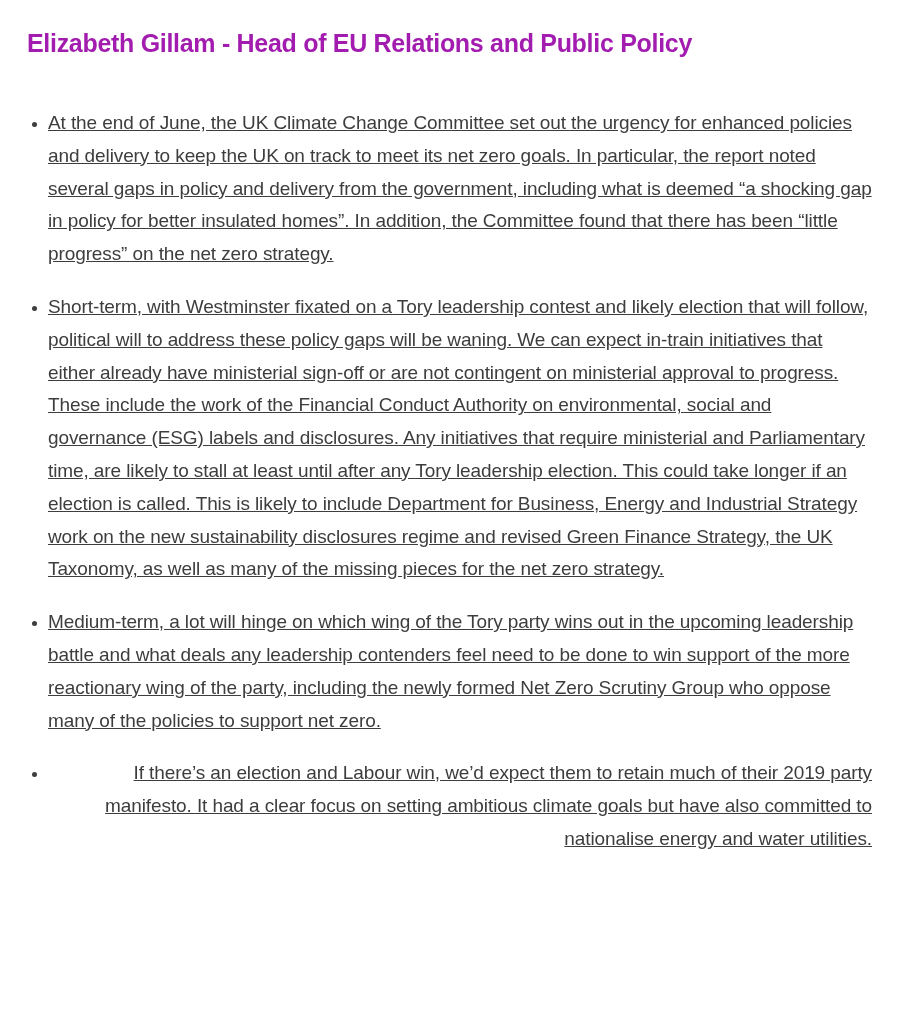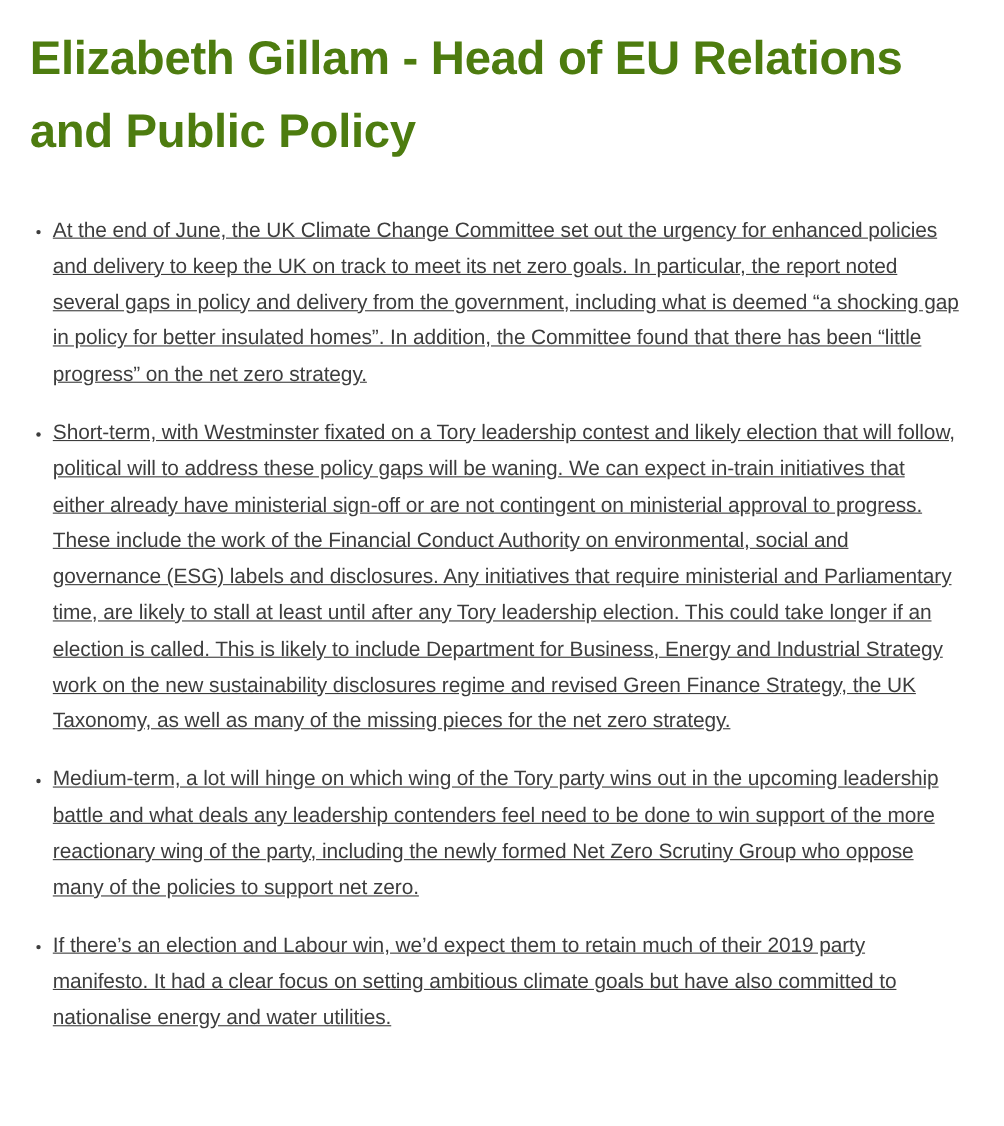--- a/index.html
+++ b/index.html
@@ -14,25 +14,25 @@
     font-family: "Liberation Sans", "DejaVu Sans", sans-serif;
     color: #3d3d3d;
   }
   .page {
     width: 913px;
     padding: 20px 30px 30px 27px;
   }
   .page-title {
     margin: 0 0 40px 0;
     max-width: 805px;
-    font-size: 43px;
-    line-height: 67px;
+    font-size: 25px;
+    line-height: 47px;
     font-weight: 700;
     letter-spacing: -0.3px;
-    color: #4d7c0f;
+    color: #a21caf;
   }
   .bullet-list {
     margin: 0;
     padding: 0 0 0 21px;
     max-width: 845px;
     list-style: disc outside;
     text-decoration: underline;
   }
   .bullet-list li {
     font-size: 19px;
@@ -40,20 +40,21 @@
     margin: 0 0 20px 0;
     letter-spacing: -0.1px;
     color: #3d3d3d;
   }
   .bullet-list li::marker {
     color: #3d3d3d;
     font-size: 15px;
   }
   .bullet-list li:last-child {
     margin-bottom: 0;
+    text-align: right;
   }
 </style>
 </head>
 <body>
 
 <main class="page">
   <h1 class="page-title">Elizabeth Gillam - Head of EU Relations and Public Policy</h1>
 
   <ul class="bullet-list">
     <li>At the end of June, the UK Climate Change Committee set out the urgency for enhanced policies and delivery to keep the UK on track to meet its net zero goals. In particular, the report noted several gaps in policy and delivery from the government, including what is deemed “a shocking gap in policy for better insulated homes”. In addition, the Committee found that there has been “little progress” on the net zero strategy.</li>

